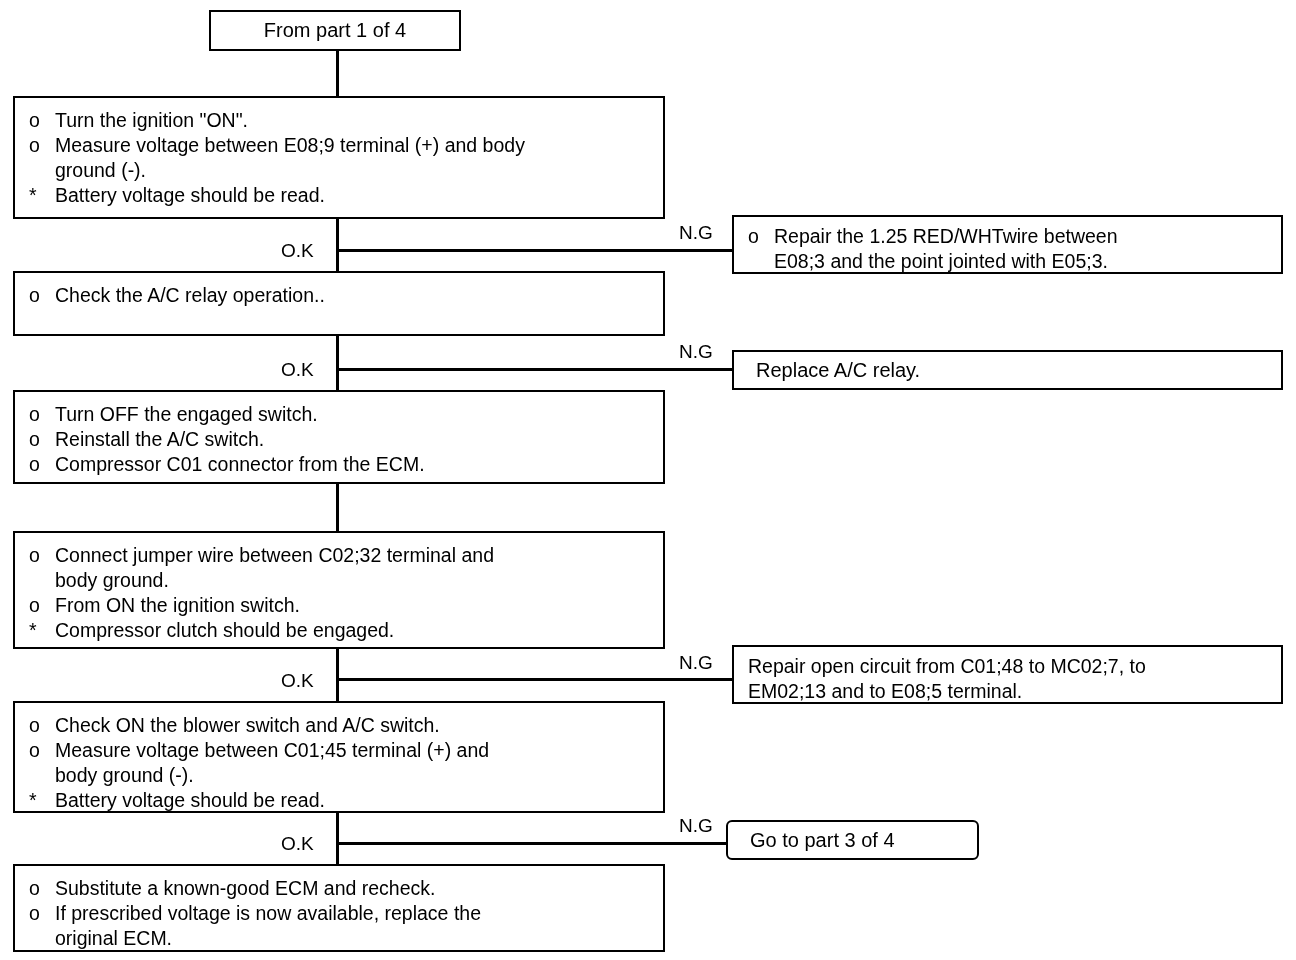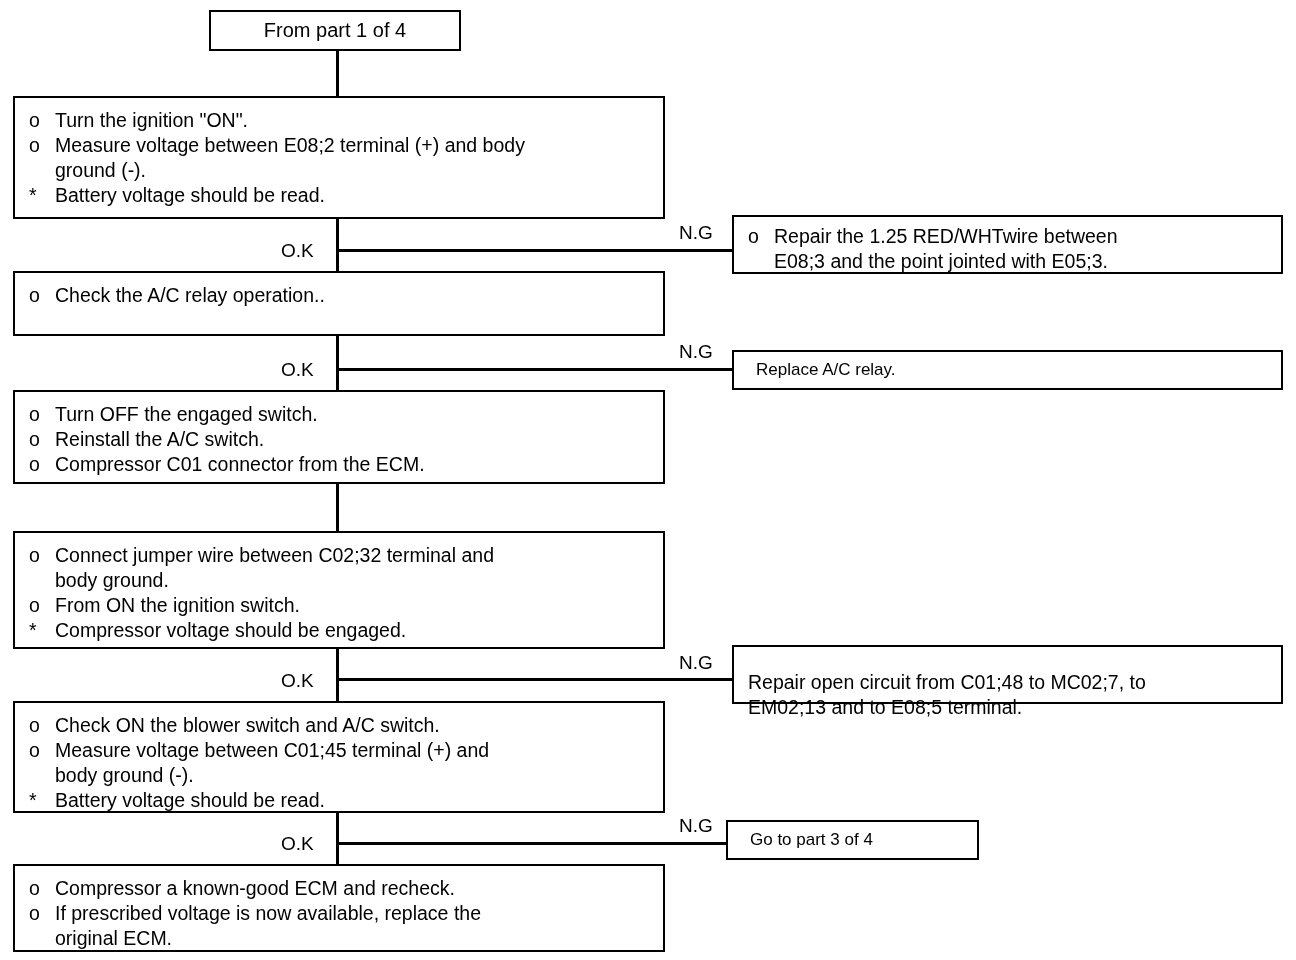--- a/index.html
+++ b/index.html
@@ -46,36 +46,35 @@
     line-height: 25px;
   }
   .ltext {
     flex: 1 1 auto;
     white-space: pre-wrap;
   }
   .plain {
     font-size: 19.5px;
     line-height: 25px;
     white-space: pre-wrap;
-    margin-top: 16px;
   }
   .centered {
     display: flex;
     align-items: center;
     justify-content: center;
     height: 100%;
     font-size: 20px;
   }
   .leftmid {
     display: flex;
     align-items: center;
     height: 100%;
     padding-left: 22px;
     box-sizing: border-box;
-    font-size: 17px;
+    font-size: 20px;
   }
   .vline {
     position: absolute;
     width: 3px;
     background: #000000;
   }
   .hline {
     position: absolute;
     height: 3px;
     background: #000000;
@@ -99,21 +98,21 @@
   <div class="vline" style="left:336px; top:50px; height:47px;"></div>
 
   <div class="box" style="left:13px; top:96px; width:652px; height:123px;">
     <div class="box-inner">
       <div class="line-row">
         <span class="bullet">o</span>
         <span class="ltext">Turn the ignition "ON".</span>
       </div>
       <div class="line-row">
         <span class="bullet">o</span>
-        <span class="ltext">Measure voltage between E08;2 terminal (+) and body
+        <span class="ltext">Measure voltage between E08;9 terminal (+) and body
 ground (-).</span>
       </div>
       <div class="line-row">
         <span class="bullet star">*</span>
         <span class="ltext">Battery voltage should be read.</span>
       </div>
     </div>
   </div>
 
   <div class="vline" style="left:336px; top:219px; height:54px;"></div>
@@ -174,21 +173,21 @@
         <span class="bullet">o</span>
         <span class="ltext">Connect jumper wire between C02;32 terminal and
 body ground.</span>
       </div>
       <div class="line-row">
         <span class="bullet">o</span>
         <span class="ltext">From ON the ignition switch.</span>
       </div>
       <div class="line-row">
         <span class="bullet star">*</span>
-        <span class="ltext">Compressor voltage should be engaged.</span>
+        <span class="ltext">Compressor clutch should be engaged.</span>
       </div>
     </div>
   </div>
 
   <div class="vline" style="left:336px; top:649px; height:54px;"></div>
   <div class="hline" style="left:336px; top:678px; width:396px;"></div>
   <div class="edge-label" style="left:281px; top:670px;">O.K</div>
   <div class="edge-label" style="left:679px; top:652px;">N.G</div>
 
   <div class="box" style="left:732px; top:645px; width:551px; height:59px;">
@@ -214,29 +213,29 @@
         <span class="ltext">Battery voltage should be read.</span>
       </div>
     </div>
   </div>
 
   <div class="vline" style="left:336px; top:813px; height:53px;"></div>
   <div class="hline" style="left:336px; top:842px; width:390px;"></div>
   <div class="edge-label" style="left:281px; top:833px;">O.K</div>
   <div class="edge-label" style="left:679px; top:815px;">N.G</div>
 
-  <div class="box" style="left:726px; top:820px; width:253px; height:40px;">
+  <div class="box" style="left:726px; top:820px; width:253px; height:40px;border-radius:6px;">
     <div class="leftmid">Go to  part 3 of 4</div>
   </div>
 
   <div class="box" style="left:13px; top:864px; width:652px; height:88px;">
     <div class="box-inner">
       <div class="line-row">
         <span class="bullet">o</span>
-        <span class="ltext">Compressor a known-good ECM and recheck.</span>
+        <span class="ltext">Substitute a known-good ECM and recheck.</span>
       </div>
       <div class="line-row">
         <span class="bullet">o</span>
         <span class="ltext">If prescribed voltage is now available, replace the
 original ECM.</span>
       </div>
     </div>
   </div>
 
 </div>

